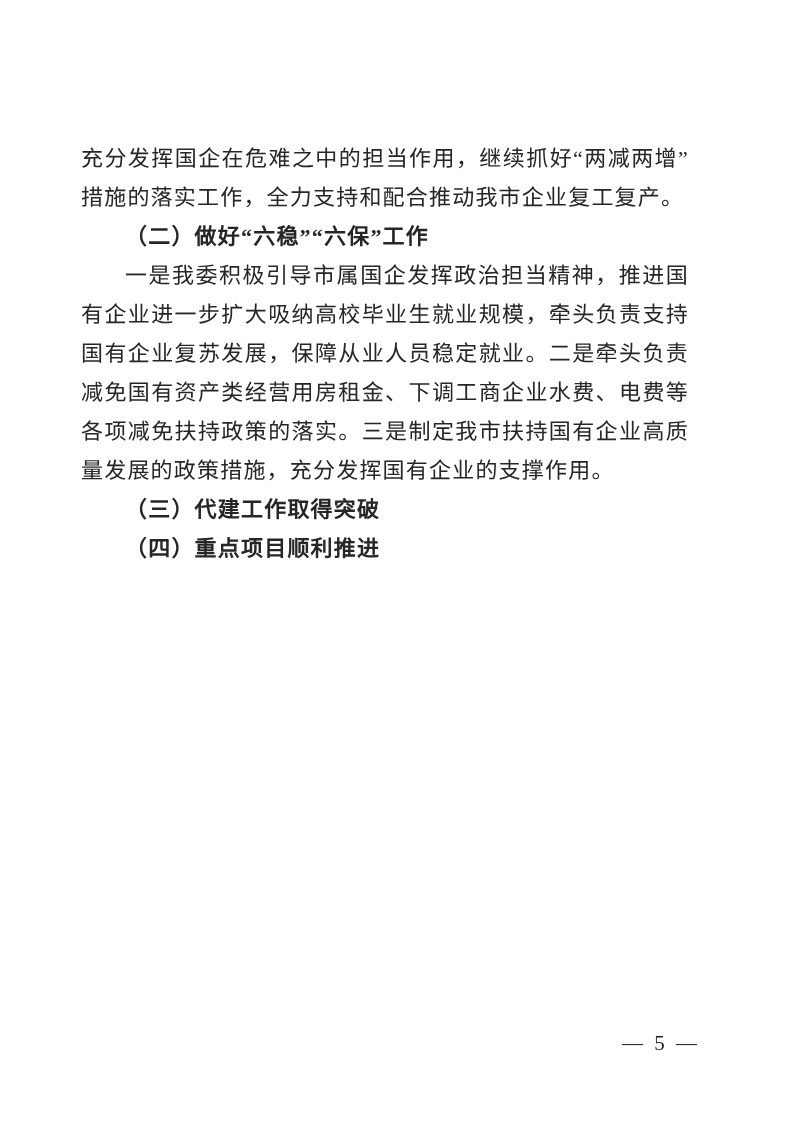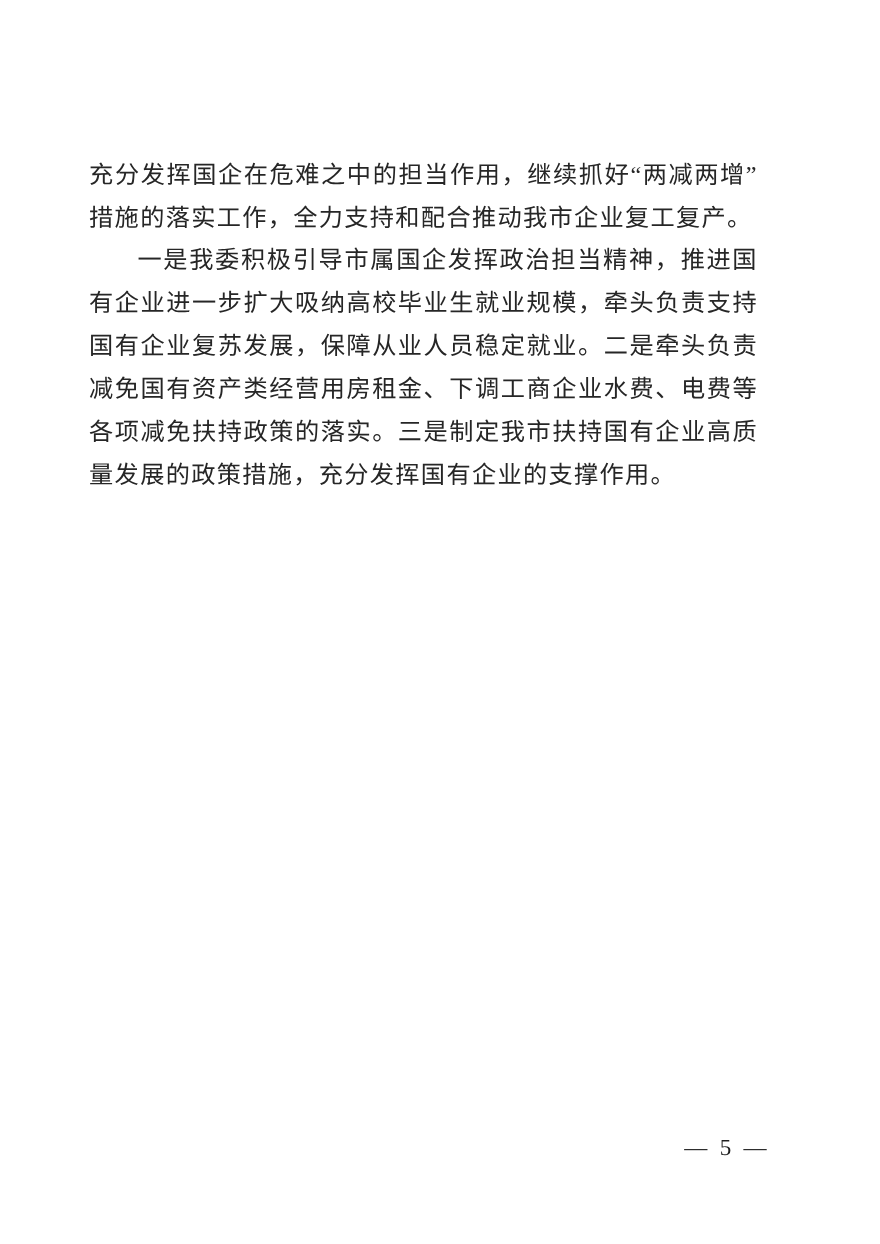--- a/index.html
+++ b/index.html
@@ -51,16 +51,19 @@
     color: #1f1f1f;
     white-space: nowrap;
   }
 </style>
 </head>
 <body>
 
 <div class="page">
   <div class="content">
     <p class="block body-continued">充分发挥国企在危难之中的担当作用，继续抓好“两减两增”措施的落实工作，全力支持和配合推动我市企业复工复产。</p>
+    <p class="block heading">（二）做好“六稳”“六保”工作</p>
     <p class="block body-indent">一是我委积极引导市属国企发挥政治担当精神，推进国有企业进一步扩大吸纳高校毕业生就业规模，牵头负责支持国有企业复苏发展，保障从业人员稳定就业。二是牵头负责减免国有资产类经营用房租金、下调工商企业水费、电费等各项减免扶持政策的落实。三是制定我市扶持国有企业高质量发展的政策措施，充分发挥国有企业的支撑作用。</p>
+    <p class="block heading">（三）代建工作取得突破</p>
+    <p class="block heading">（四）重点项目顺利推进</p>
   </div>
   <div class="page-number">— 5 —</div>
 </div>
 
 </body></html>

